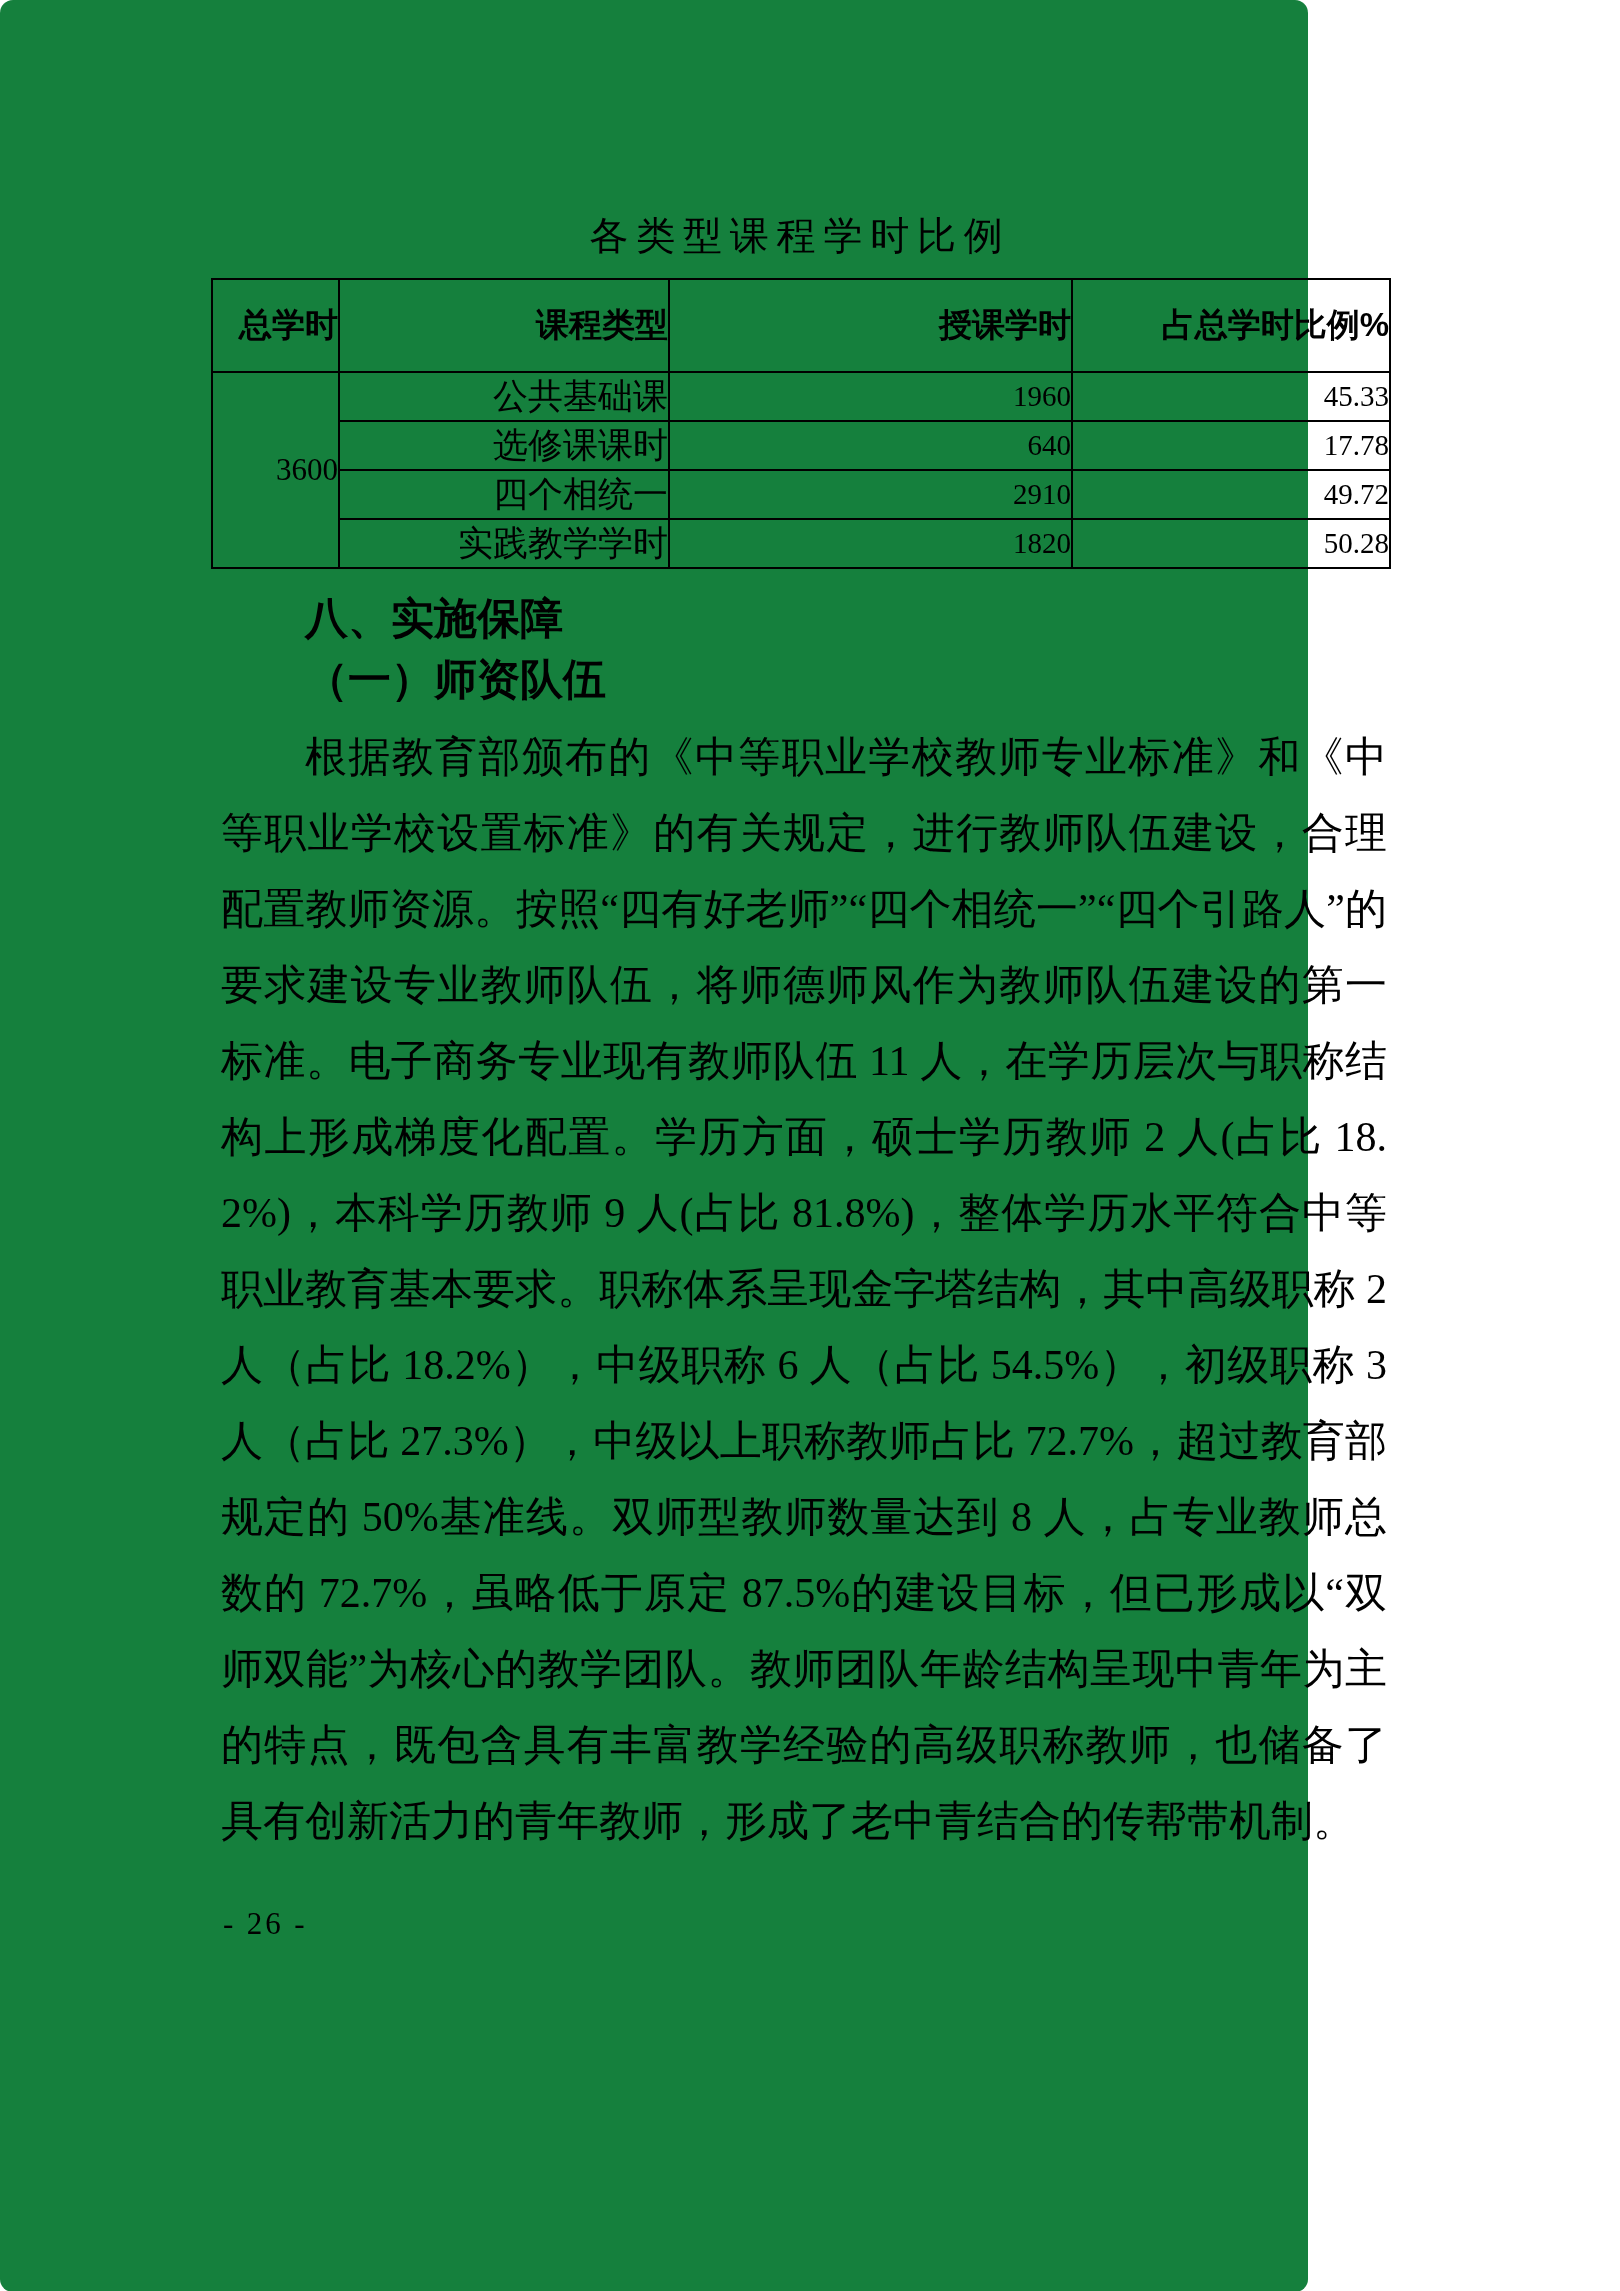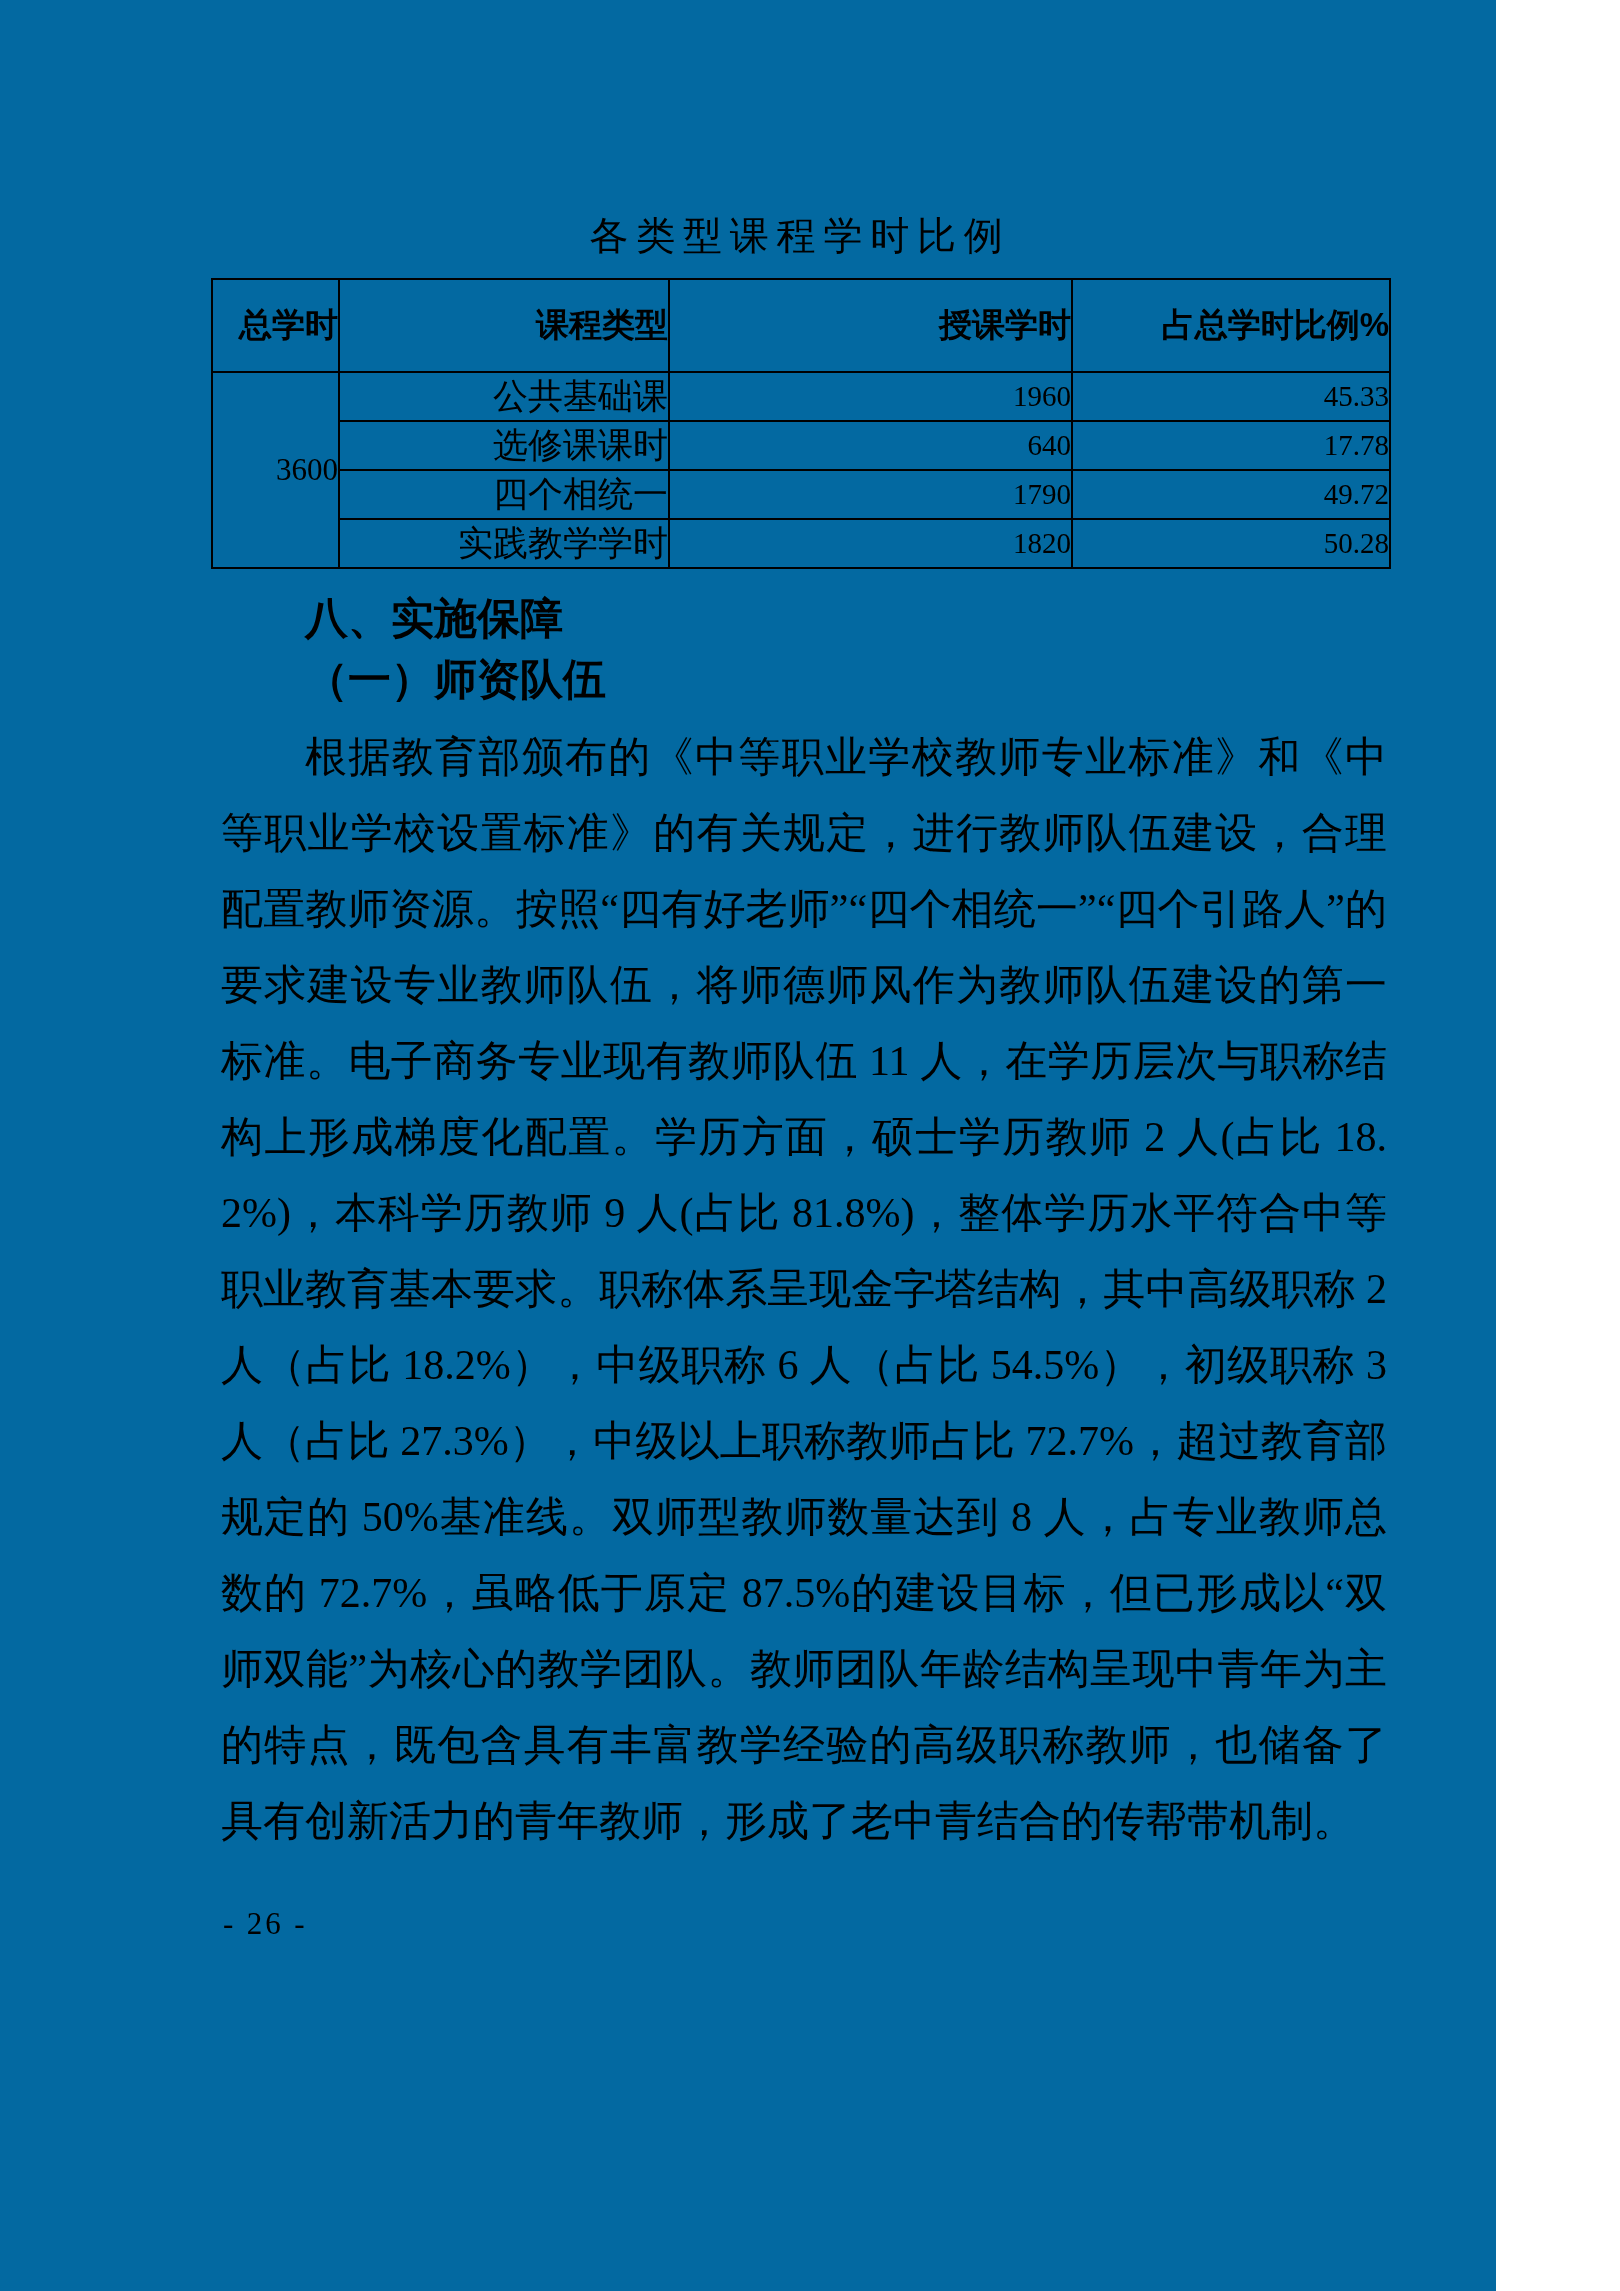--- a/index.html
+++ b/index.html
@@ -11,23 +11,24 @@
     width: 1620px;
     height: 2292px;
     position: relative;
     font-family: "Liberation Serif", "DejaVu Serif", serif;
     color: #000000;
     overflow: hidden;
   }
   .page {
     position: absolute;
     top: 0; left: 0;
-    width: 1496px;
+    width: 1308px;
     height: 2292px;
-    background: #0369a1;
+    background: #15803d;
+    border-radius: 13px;
   }
   .table-title {
     margin: 210px 0 0 211px;
     width: 1178px;
     text-align: center;
     font-size: 39px;
     line-height: 51px;
     letter-spacing: 7.8px;
     white-space: nowrap;
   }
@@ -126,21 +127,21 @@
         <td class="cell-num">1960</td>
         <td class="cell-num">45.33</td>
       </tr>
       <tr>
         <td class="cell-type">选修课课时</td>
         <td class="cell-num">640</td>
         <td class="cell-num">17.78</td>
       </tr>
       <tr>
         <td class="cell-type">四个相统一</td>
-        <td class="cell-num">1790</td>
+        <td class="cell-num">2910</td>
         <td class="cell-num">49.72</td>
       </tr>
       <tr>
         <td class="cell-type">实践教学学时</td>
         <td class="cell-num">1820</td>
         <td class="cell-num">50.28</td>
       </tr>
     </tbody>
   </table>
 

